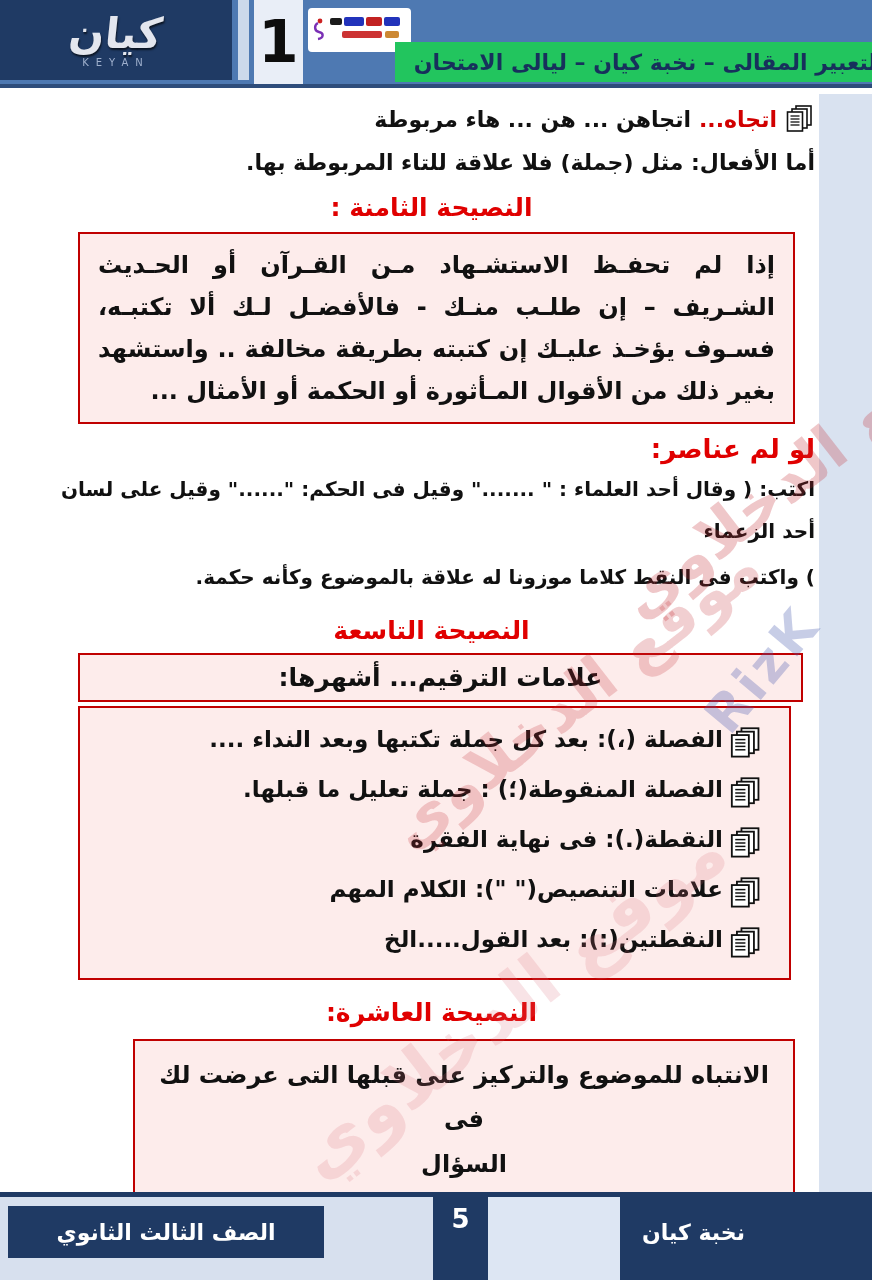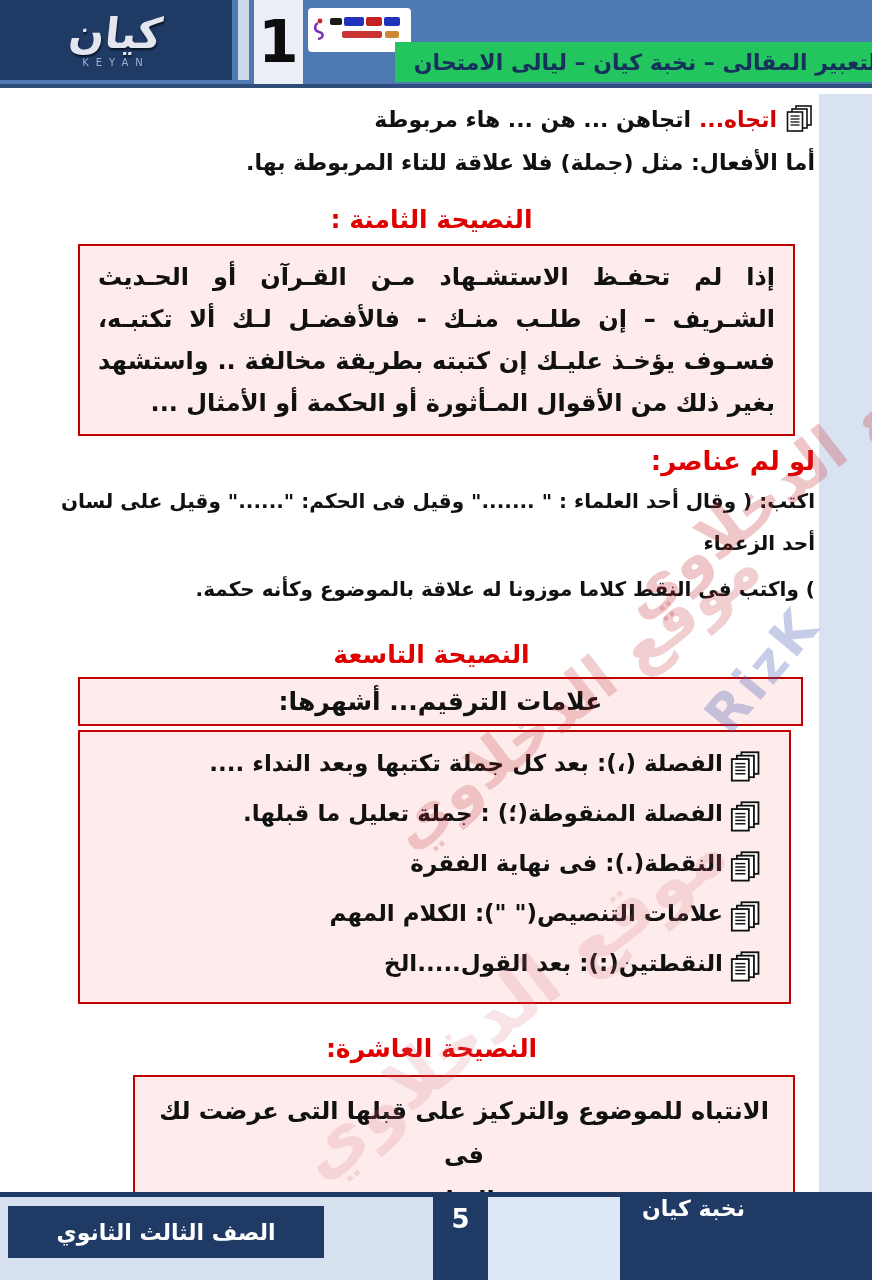--- a/index.html
+++ b/index.html
@@ -27,21 +27,21 @@
   
   .right-strip { position:absolute; left:819px; top:94px; width:53px; height:1098px;
     background:#d9e2f0; z-index:0; }
   
   .content { position:absolute; top:96px; left:0; width:872px; direction:rtl;
     padding:8px 57px 0 48px; z-index:1; }
   .l1 { display:flex; align-items:center; gap:8px; font-size:22px; font-weight:bold; color:#111; }
   .red-lead { color:#d10000; }
   .pi { width:30px; height:30px; flex:none; }
   .l2 { font-size:22px; font-weight:bold; color:#111; margin-top:16px; }
-  .advice-title { color:#e00000; font-size:25px; font-weight:bold; text-align:center; margin-top:30px; }
+  .advice-title { color:#e00000; font-size:25px; font-weight:bold; text-align:center; margin-top:18px; }
   .pinkbox { background:#fdeceb; border:2px solid #c00000; margin:10px 20px 0 30px;
     padding:10px 18px; font-size:24px; font-weight:bold; color:#111;
     line-height:1.75; text-align:justify; }
   .lolam-title { color:#e00000; font-size:26px; font-weight:bold; text-align:right; margin-top:10px; }
   .ifline { font-size:20px; font-weight:bold; color:#111; line-height:2.1; margin-top:4px; }
   .punct-head { background:#fdeceb; border:2px solid #c00000; margin:8px 12px 0 30px;
     padding:8px; text-align:center; font-size:25px; font-weight:bold; color:#111; }
   .punct-list { background:#fdeceb; border:2px solid #c00000; margin:4px 24px 0 30px;
     padding:10px 26px; }
   .punct-item { display:flex; align-items:flex-start; gap:6px;
@@ -63,21 +63,21 @@
   .f-line { position:absolute; left:0; top:0; width:872px; height:5px; background:#1f3a64; }
   .f-grade { position:absolute; left:8px; top:14px; width:316px; height:52px; background:#1f3a64;
     color:#ffffff; display:flex; align-items:center; justify-content:center;
     font-size:22px; font-weight:bold; direction:rtl; }
   .f-lightbox { position:absolute; left:488px; top:5px; width:132px; height:83px; background:#dde6f3; }
   .f-num { position:absolute; left:433px; top:0; width:55px; height:88px; background:#1f3a64;
     color:#ffffff; display:flex; align-items:flex-start; justify-content:center;
     padding-top:12px; font-size:26px; font-weight:bold; }
   .f-right { position:absolute; left:620px; top:0; width:252px; height:88px; background:#1f3a64;
     color:#ffffff; font-size:22px; font-weight:bold; direction:rtl;
-    padding:4px 0 0 0; text-align:left; }
+    padding:28px 0 0 0; text-align:left; }
   .f-right span { padding-left:22px; }
   .hidden-defs { position:absolute; width:0; height:0; overflow:hidden; }
 </style>
 </head>
 <body>
 
 <svg class="hidden-defs" aria-hidden="true">
   <symbol id="pages-icon" viewBox="0 0 30 30">
     <rect x="11" y="2" width="15" height="19" fill="#ffffff" stroke="#111111" stroke-width="1.6"></rect>
     <rect x="7" y="5" width="15" height="19" fill="#ffffff" stroke="#111111" stroke-width="1.6"></rect>
@@ -167,21 +167,21 @@
           <use href="#pages-icon"></use>
         </svg>
       <span>النقطتين(:): بعد القول.....الخ</span>
     </div>
   </div>
 
   <div class="advice-title">النصيحة العاشرة:</div>
 
   <div class="box3">
     <div>الانتباه للموضوع والتركيز على قبلها التى عرضت لك فى</div>
-    <div>النداء</div>
+    <div>السؤال</div>
     <div>احذر كتابة عناصر للموضوع فى الورقة من تأليفك</div>
     <div>فعناصر للموضوع هو يعرضها لك، التزم فقط بالكتابة فيما تم</div>
 
   </div>
 
 </div>
 
 <div class="wm wm-a1">موقع الدخلاوي</div>
 <div class="wm wm-a2">موقع الدخلاوي</div>
 <div class="wm wm-a3">موقع الدخلاوي</div>

